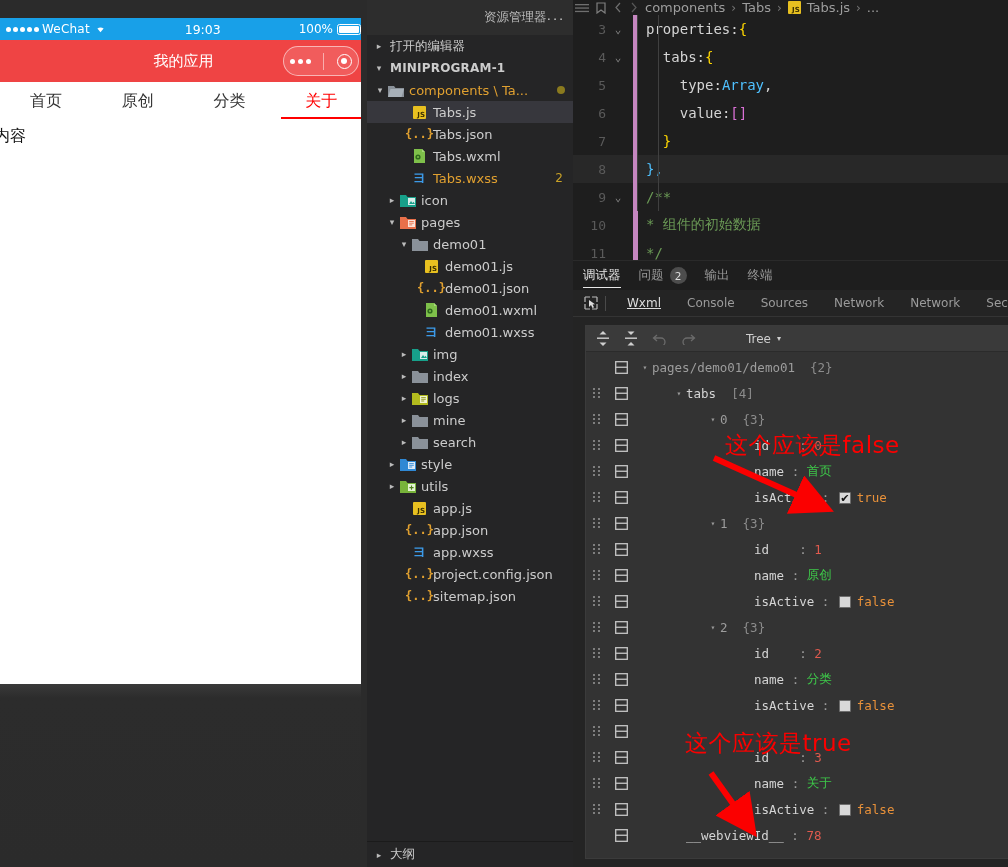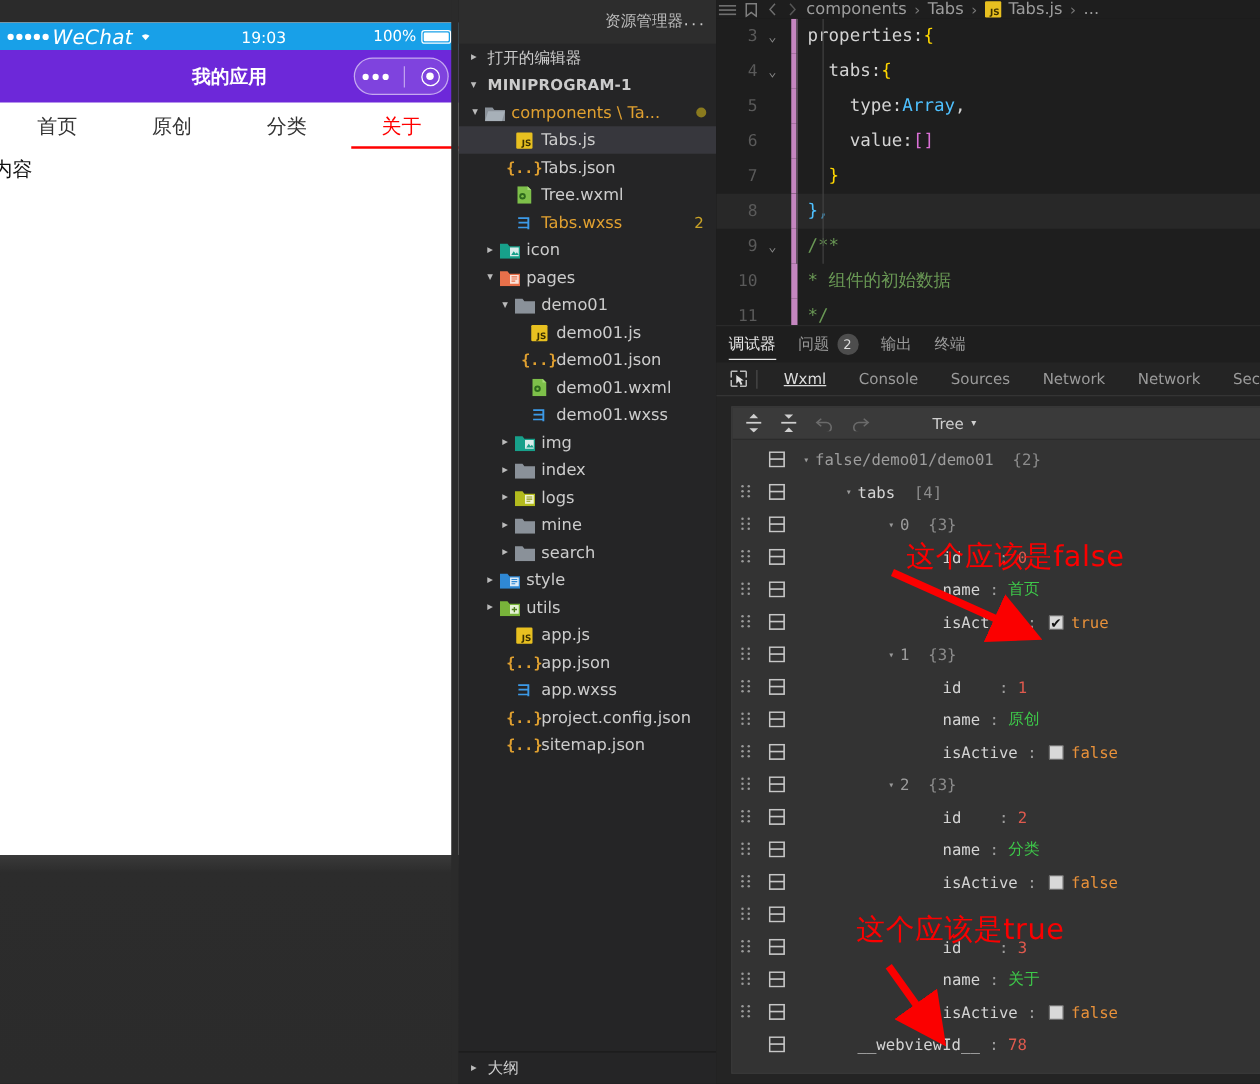--- a/index.html
+++ b/index.html
@@ -31,43 +31,42 @@
   .status-bar {
     height: 22px; background: #18a0e8;
     display: flex; align-items: center;
     color: #fff; font-size: 12px;
     padding: 0 6px;
     font-family: "DejaVu Sans", sans-serif;
   }
   .sb-left { display: flex; align-items: center; gap: 3px; flex: 0 0 auto; }
   .dots { display: flex; gap: 2px; align-items: center; }
   .dots i { width: 5px; height: 5px; border-radius: 50%; background: #fff; display: block; }
-  .sb-carrier { font-size: 16px; letter-spacing: .2px; font-style: italic; }
+  .sb-carrier { font-size: 12px; letter-spacing: .2px; }
   .wifi { font-size: 12px; margin-left: 1px; }
   .sb-center { flex: 1; text-align: center; font-size: 12.5px; }
   .sb-right { display: flex; align-items: center; gap: 4px; flex: 0 0 auto; }
   .batt-pct { font-size: 12px; }
   .batt {
     width: 24px; height: 11px; border: 1.5px solid #fff; border-radius: 2.5px;
     position: relative; display: block;
   }
   .batt::before {
     content: ""; position: absolute; left: 1px; top: 1px; bottom: 1px; right: 1px;
     background: #fff; border-radius: 1px;
   }
   .batt::after {
     content: ""; position: absolute; right: -4px; top: 3px;
     width: 2px; height: 4px; background: #fff; border-radius: 0 1px 1px 0;
   }
 
   .nav-bar {
-    height: 42px; background: #6d28d9;
+    height: 42px; background: #ef4444;
     display: flex; align-items: center; justify-content: center;
     position: relative;
-    font-weight: bold;
   }
   .nav-title { color: #fff; font-size: 15px; }
   .capsule {
     position: absolute; right: 8px; top: 50%; transform: translateY(-50%);
     width: 76px; height: 30px;
     border: 1px solid rgba(255,255,255,.55);
     border-radius: 15px;
     background: rgba(255,255,255,.13);
     display: flex; align-items: center; justify-content: space-around;
   }
@@ -408,21 +407,21 @@
           <span style="width:30px;flex:0 0 30px"></span>
           <span class="twisty"></span>
           <span class="ic">
             <svg width="13" height="14" viewBox="0 0 13 14">
               <path d="M1 0 h8 l3 3 v11 H1 Z" fill="#7ec04a"></path>
               <path d="M9 0 l3 3 h-3 Z" fill="#a8d97a"></path>
               <circle cx="5" cy="8" r="2.6" fill="#2e6b1c"></circle>
               <circle cx="5" cy="8" r="1" fill="#7ec04a"></circle>
             </svg>
           </span>
-          <span class="label">Tree.wxml</span>
+          <span class="label">Tabs.wxml</span>
         </div>
         <div class="row fhl">
           <span style="width:30px;flex:0 0 30px"></span>
           <span class="twisty"></span>
           <span class="ic">
             <span class="ic-css">ヨ</span>
           </span>
           <span class="label">Tabs.wxss</span>
           <span class="badge">2</span>
         </div>
@@ -787,21 +786,21 @@
         <div class="tree-body" id="data-tree">
             <div class="trow">
               <span class="grip"></span>
               <span class="box-ic">
                 <svg width="13" height="13" viewBox="0 0 13 13">
                   <rect x="0.7" y="0.7" width="11.6" height="11.6" fill="none" stroke="#c6c6c6" stroke-width="1.3"></rect>
                   <rect x="0.7" y="5.6" width="11.6" height="1.3" fill="#c6c6c6"></rect>
                 </svg>
               </span>
               <span style="width:4px;flex:0 0 4px"></span>
-              <span class="tcontent"><span class="tw">▾</span><span class="key-dim">false/demo01/demo01</span><span>&nbsp;&nbsp;</span><span class="braces">{2}</span></span>
+              <span class="tcontent"><span class="tw">▾</span><span class="key-dim">pages/demo01/demo01</span><span>&nbsp;&nbsp;</span><span class="braces">{2}</span></span>
             </div>
             <div class="trow">
               <span class="grip">
                 <span class="grip-dots">
                   <i></i>
                   <i></i>
                   <i></i>
                   <i></i>
                   <i></i>
                   <i></i>

